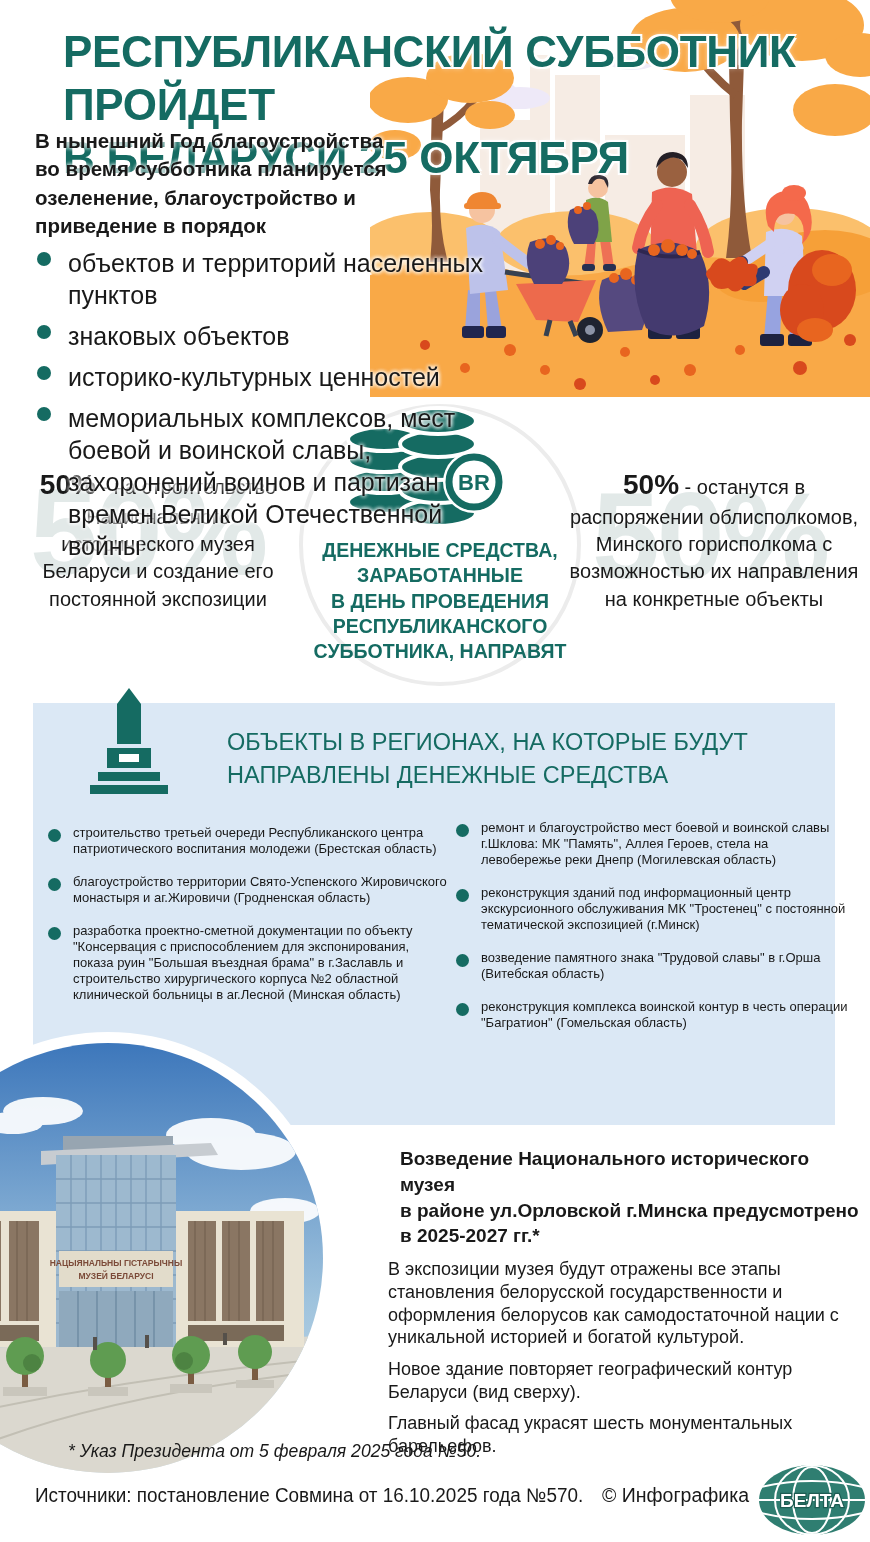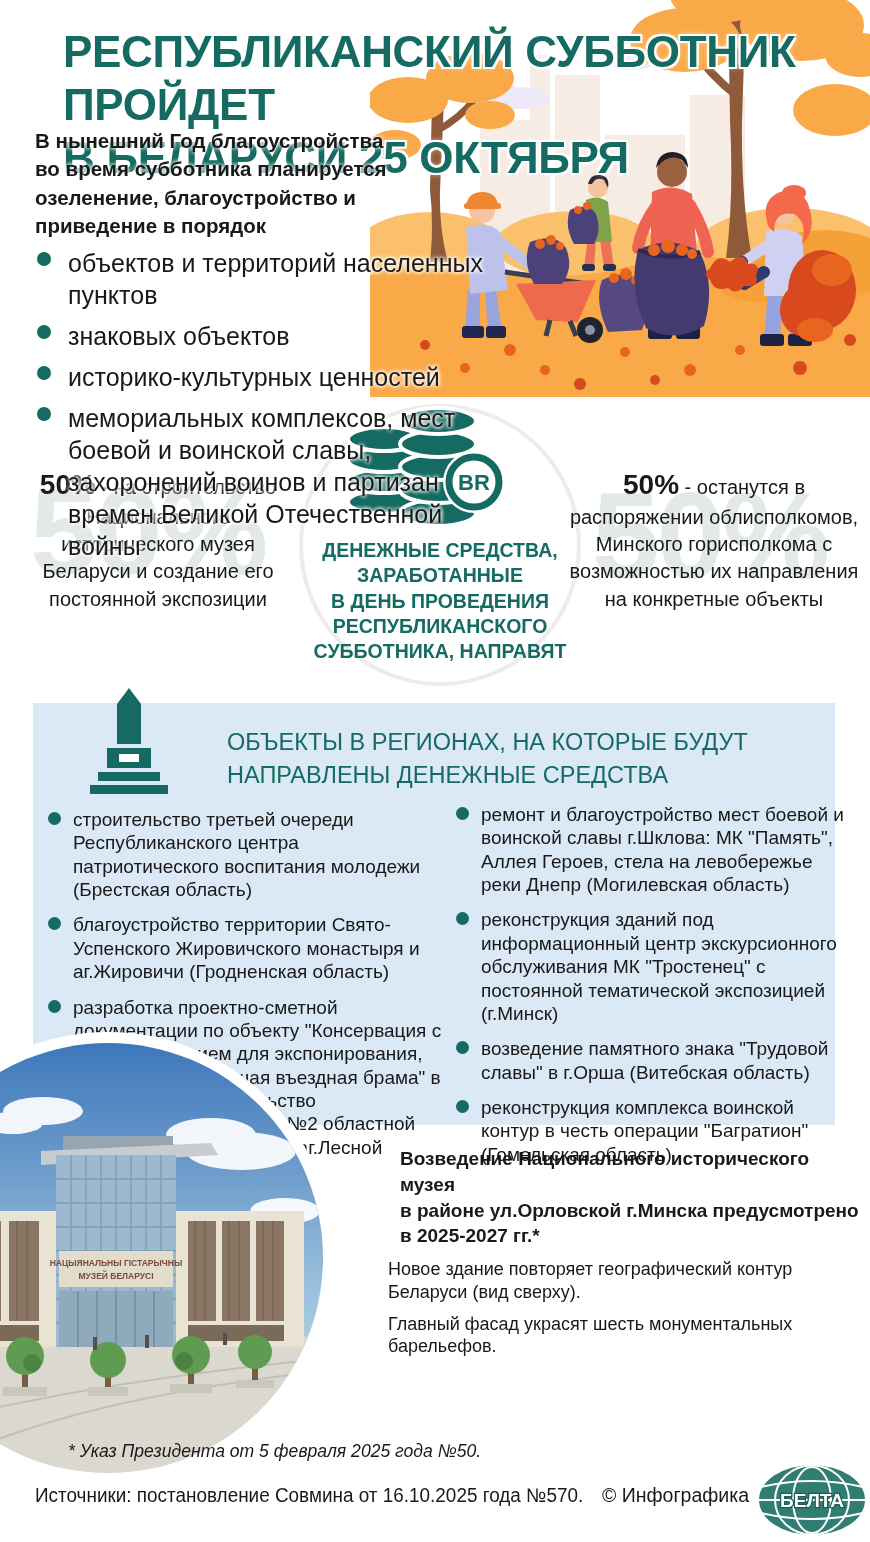--- a/index.html
+++ b/index.html
@@ -64,21 +64,21 @@
   
   .regions-box{left:33px;top:703px;width:802px;height:422px;background:var(--lightblue);z-index:0;}
   .monument{left:90px;top:686px;width:78px;height:108px;z-index:2;}
   .regions-title{
     left:185px;top:726px;width:600px;
     font-size:23.5px;font-weight:normal;color:var(--teal);line-height:1.4;white-space:pre-line;z-index:2;margin-left:42px;
   }
   .region-list{margin:0;padding:0;list-style:none;z-index:2;}
   .region-list li{
     position:relative;padding-left:25px;margin-bottom:12px;
-    font-size:19px;line-height:1.23;
+    font-size:13px;line-height:1.23;margin-top:17px;
   }
   .region-list li::before{
     content:"";position:absolute;left:0;top:4px;width:13px;height:13px;border-radius:50%;
     background:var(--teal);
   }
   .region-list-left{left:48px;top:808px;width:400px;}
   .region-list-right{left:456px;top:803px;width:396px;}
   
   .photo-ring{left:-118px;top:1032px;width:452px;height:452px;border-radius:50%;background:#fff;z-index:3;}
   .photo{
@@ -416,20 +416,21 @@
       <rect x="252" y="292" width="4" height="13"></rect>
       <rect x="330" y="290" width="4" height="12"></rect>
     </g>
   </svg>
 </div>
 
 <div class="abs museum-text">
   <div class="museum-heading">Возведение Национального исторического музея
 в районе ул.Орловской г.Минска предусмотрено
 в 2025-2027 гг.*</div>
+  <p>В экспозиции музея будут отражены все этапы становления белорусской государственности и оформления белорусов как самодостаточной нации с уникальной историей и богатой культурой.</p>
   <p>Новое здание повторяет географический контур Беларуси (вид сверху).</p>
   <p>Главный фасад украсят шесть монументальных барельефов.</p>
 </div>
 
 <div class="abs footnote">* Указ Президента от 5 февраля 2025 года №50.</div>
 <div class="abs sources">Источники: постановление Совмина от 16.10.2025 года №570.</div>
 <div class="abs credit">© Инфографика</div>
 <svg class="abs belta" viewBox="0 0 110 74" xmlns="http://www.w3.org/2000/svg">
   <ellipse cx="55" cy="37" rx="53" ry="35" fill="#2f7e71"></ellipse>
   <g stroke="#ffffff" stroke-width="2" fill="none">

